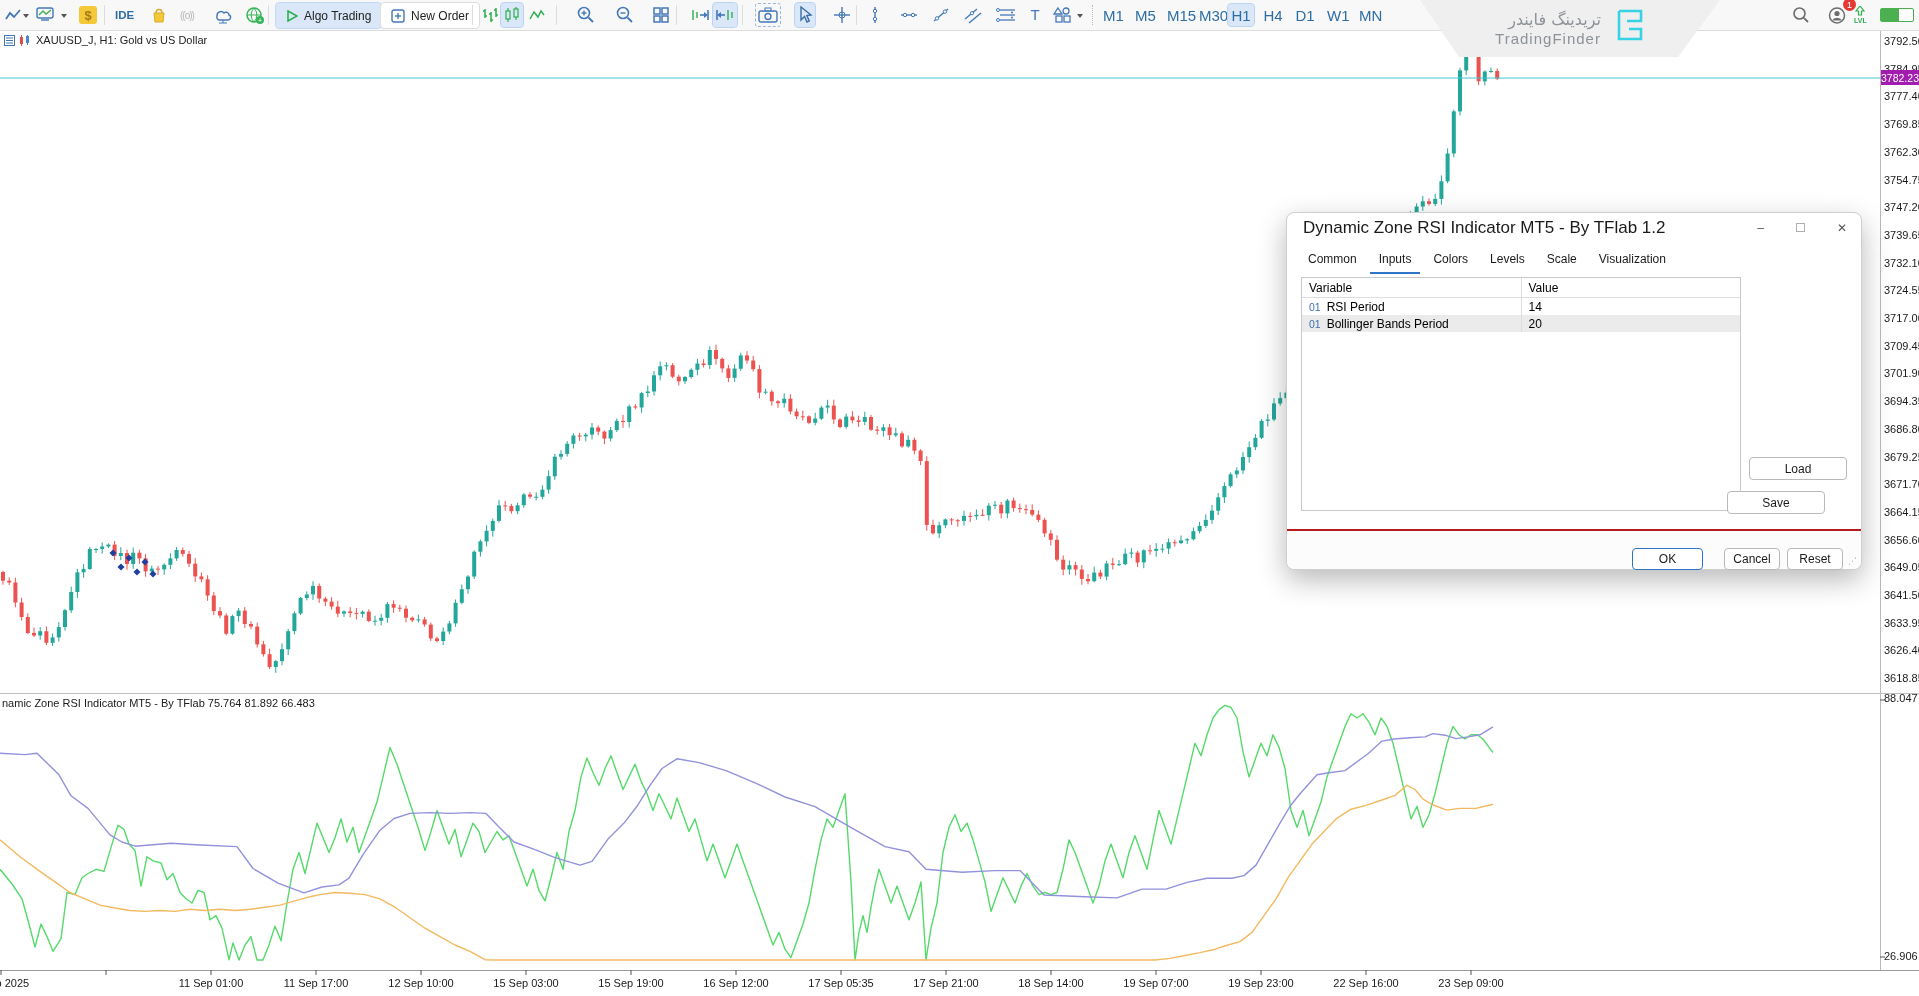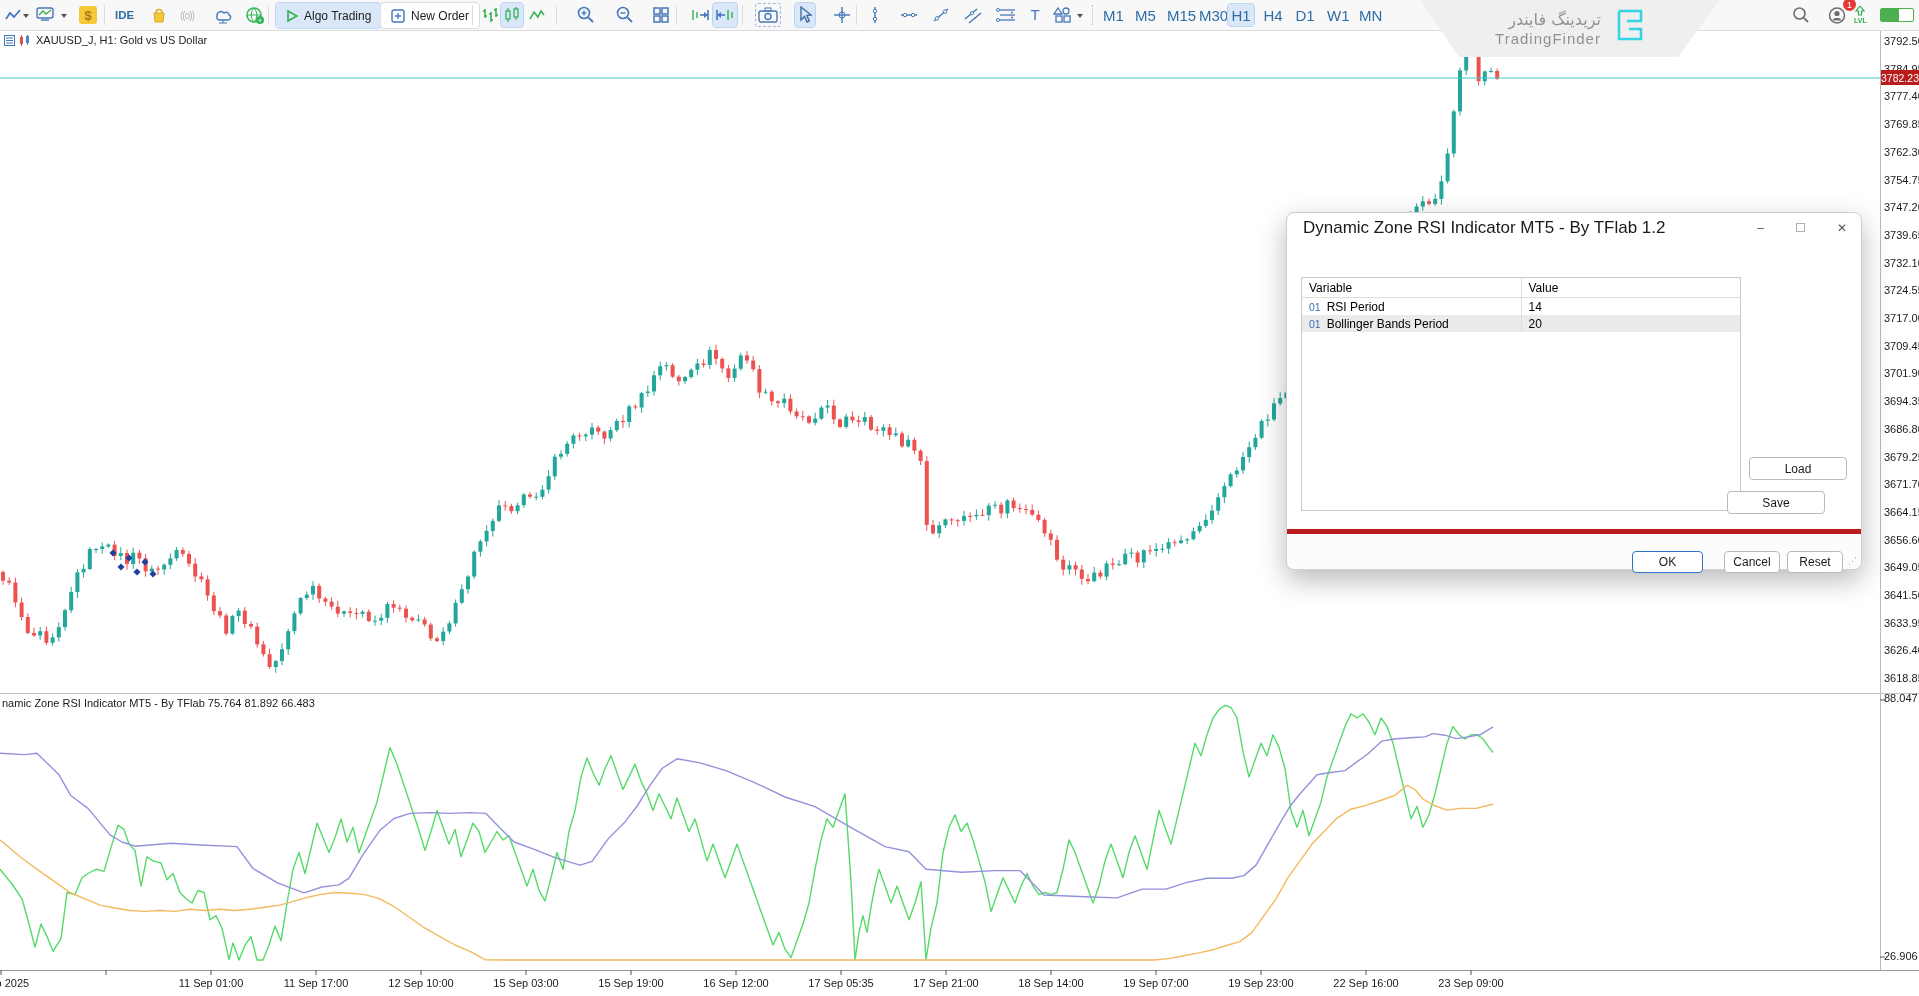--- a/index.html
+++ b/index.html
@@ -43,21 +43,21 @@
   #wm-en { font-size:15px; letter-spacing:1px; line-height:1.2; }
 
   
   #chart-header { position:absolute; left:4px; top:33px; height:14px; display:flex;
                   align-items:center; gap:4px; z-index:1; font-size:11px; color:#222; }
   #price-axis-line { position:absolute; left:1880px; top:31px; width:1px; height:939px;
                      background:#b9b9b9; }
   #splitter { position:absolute; left:0; top:693px; width:1919px; height:1px; background:#c0c0c0; }
   #time-sep { position:absolute; left:0; top:970px; width:1919px; height:1px; background:#9a9a9a; }
   .plabel { position:absolute; left:1884px; font-size:11px; color:#1a1a1a; }
-  .ptag { position:absolute; left:1881px; width:38px; height:15px; background:#b91c1c;
+  .ptag { position:absolute; left:1881px; width:38px; height:15px; background:#a21caf;
           color:#fff; font-size:10.5px; display:flex; align-items:center;
           justify-content:center; }
   .tlabel { position:absolute; top:977px; font-size:11px; color:#1a1a1a;
             transform:translateX(-50%); white-space:nowrap; }
   #ind-label { position:absolute; left:2px; top:697px; font-size:11px; color:#1a1a1a;
                white-space:nowrap; }
   .ind-scale { position:absolute; left:1884px; font-size:11px; color:#1a1a1a; }
 
   
   #dialog { position:absolute; left:1286px; top:212px; width:576px; height:358px;
@@ -80,21 +80,21 @@
   .dtc-name { width:220px; padding-left:7px; display:flex; align-items:center; gap:6px;
               height:100%; border-right:1px solid #ddd; }
   .dtc-val { width:219px; padding-left:7px; }
   .prefix01 { color:#3f6fb5; font-size:10.5px; }
   .dbtn { position:absolute; height:23px; background:#fff; border:1px solid #b9b9b9;
           border-radius:4px; font-size:12px; color:#1a1a1a; display:flex;
           align-items:center; justify-content:center; }
   #btn-load { left:462px; top:244px; width:98px; }
   #btn-save { left:440px; top:278px; width:98px; }
   #dlg-footer { position:absolute; left:0; top:316px; right:0; bottom:0;
-                border-top:5px solid #b91c1c; background:#fcfcfc;
+                border-top:2px solid #b91c1c; background:#fcfcfc;
                 border-radius:0 0 8px 8px; }
   #btn-ok { left:345px; top:17px; width:71px; height:22px; border:1px solid #2e75c8; }
   #btn-cancel { left:437px; top:17px; width:56px; height:22px; }
   #btn-reset { left:500px; top:17px; width:56px; height:22px; }
   #grip { position:absolute; right:4px; bottom:3px; color:#aaa; font-size:9px; }
 
   svg text { font-family:"Liberation Sans", sans-serif; }
 </style>
 </head>
 <body>
@@ -958,20 +958,28 @@
 
 <div id="dialog">
   <div id="dlg-titlebar">
     <span id="dlg-title">Dynamic Zone RSI Indicator MT5 - By TFlab 1.2</span>
     <span id="dlg-controls">
       <span class="dlg-ctl">–</span>
       <span class="dlg-ctl"><span class="sq"></span></span>
       <span class="dlg-ctl">✕</span>
     </span>
   </div>
+  <div id="dlg-tabs">
+      <span class="dtab">Common</span>
+      <span class="dtab active">Inputs</span>
+      <span class="dtab">Colors</span>
+      <span class="dtab">Levels</span>
+      <span class="dtab">Scale</span>
+      <span class="dtab">Visualization</span>
+    </div>
   <div id="dlg-table">
       <div class="dtr header">
         <div class="dtc-name">Variable</div>
         <div class="dtc-val">Value</div>
       </div>
       <div class="dtr">
         <div class="dtc-name">
           <span class="prefix01">01</span>
           <span>RSI Period</span>
         </div>

